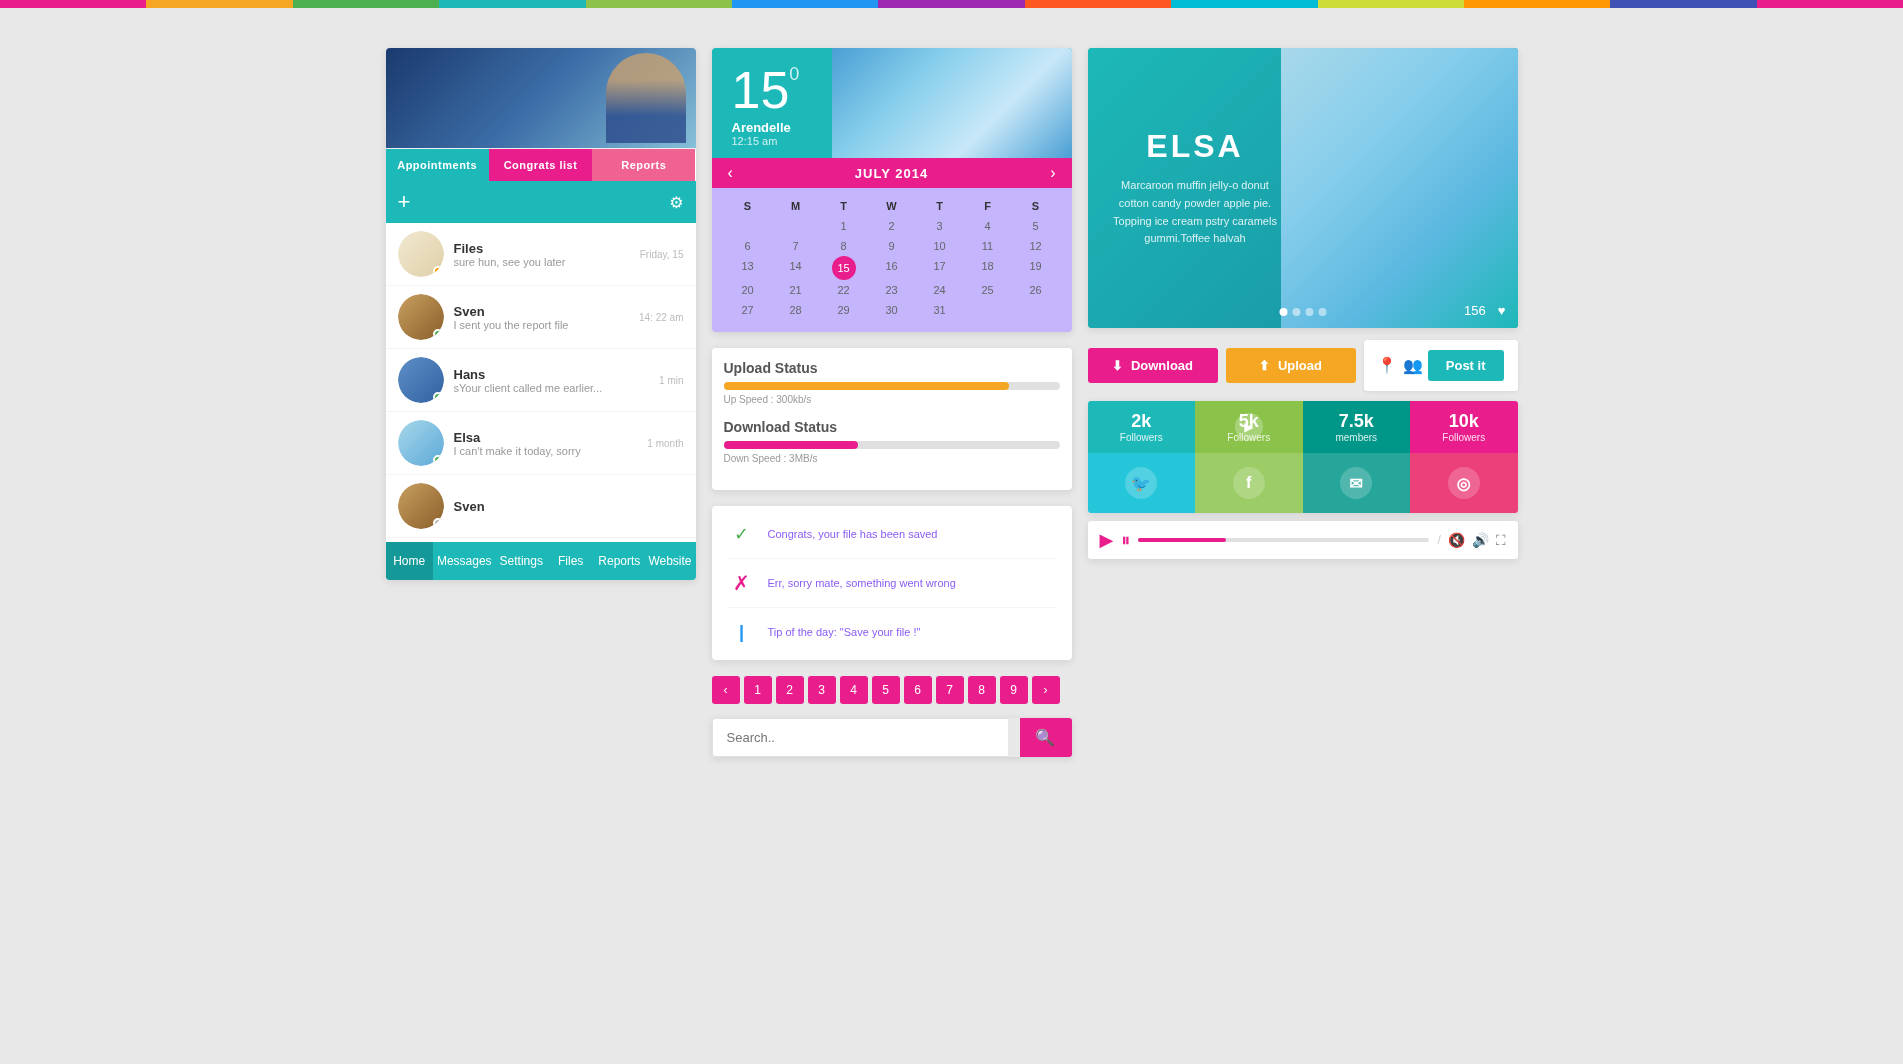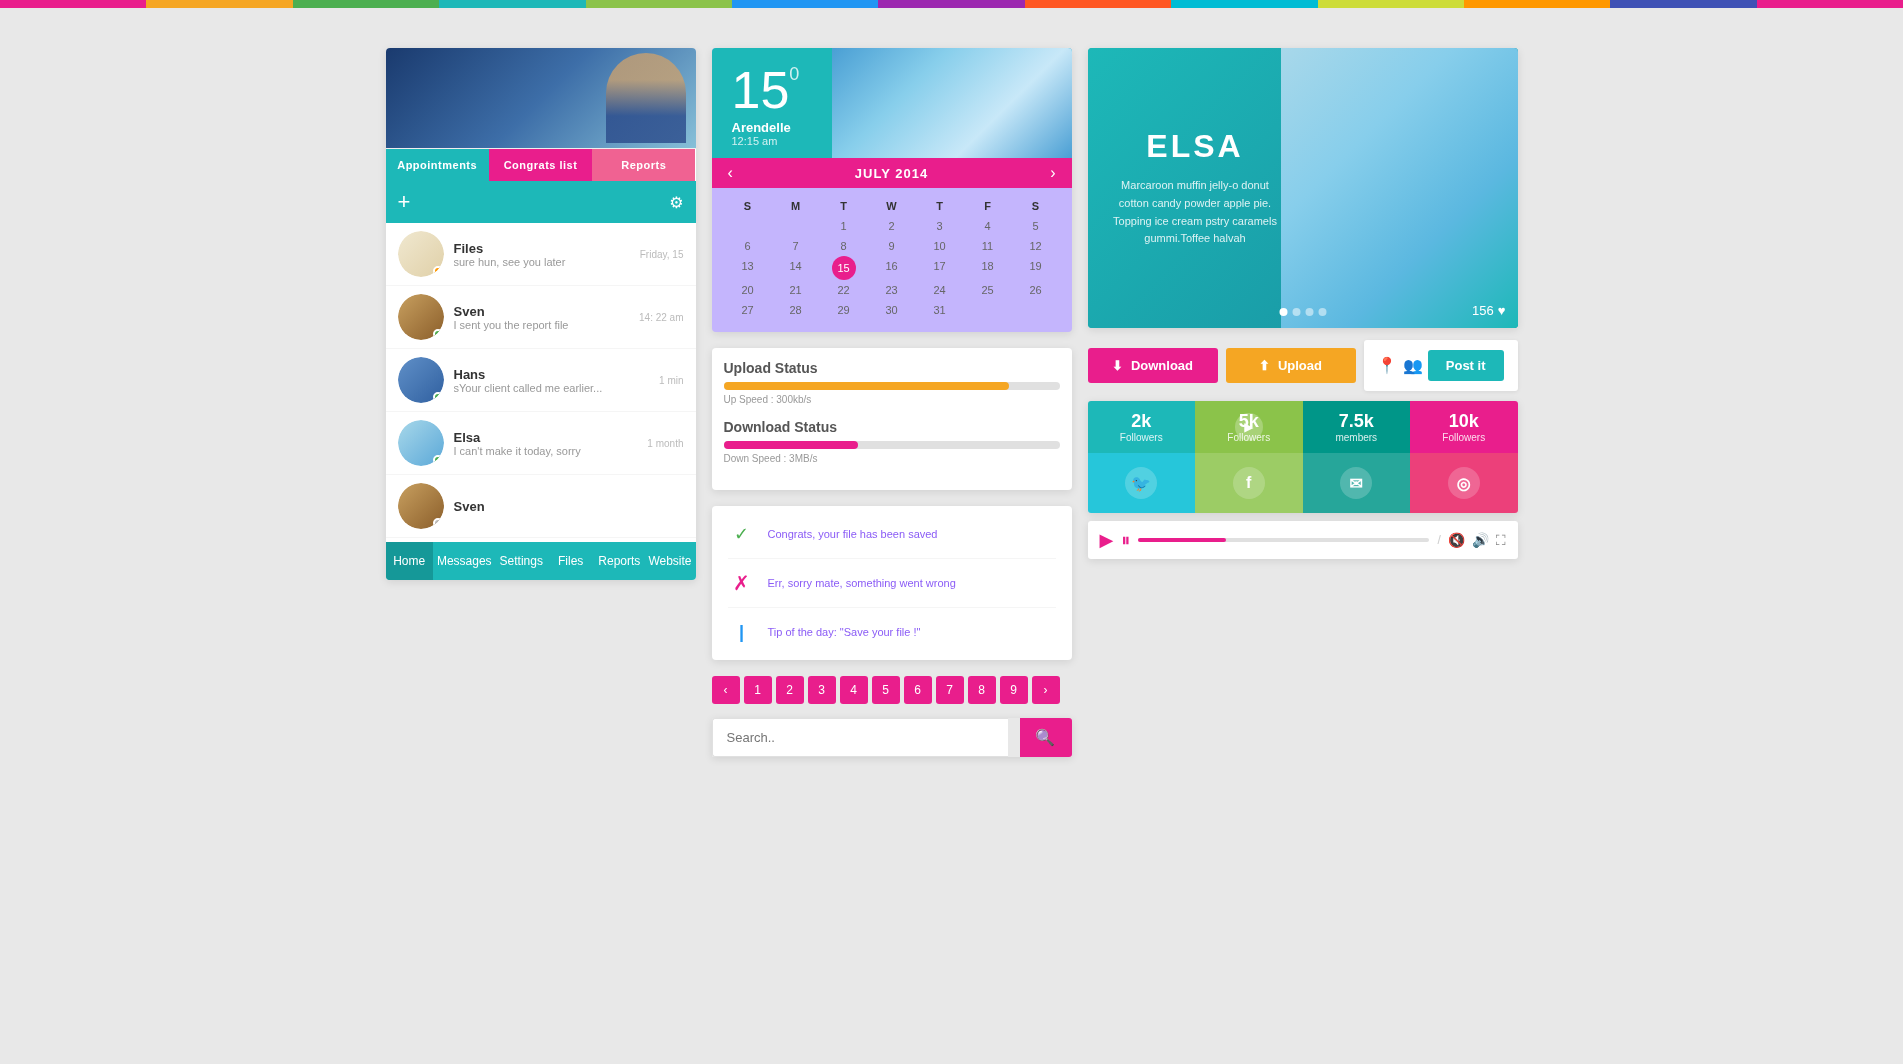--- a/index.html
+++ b/index.html
@@ -472,21 +472,21 @@
     }
     .elsa-dot.active { background: #fff; }
     .elsa-likes {
       position: absolute;
       bottom: 10px;
       right: 12px;
       color: #fff;
       font-size: 13px;
       display: flex;
       align-items: center;
-      gap: 4px;
+      gap: 12px;
     }
 
     .actions-row {
       display: flex;
       gap: 8px;
       margin-bottom: 10px;
       align-items: center;
     }
     .dl-btn {
       background: #e91e8c;

